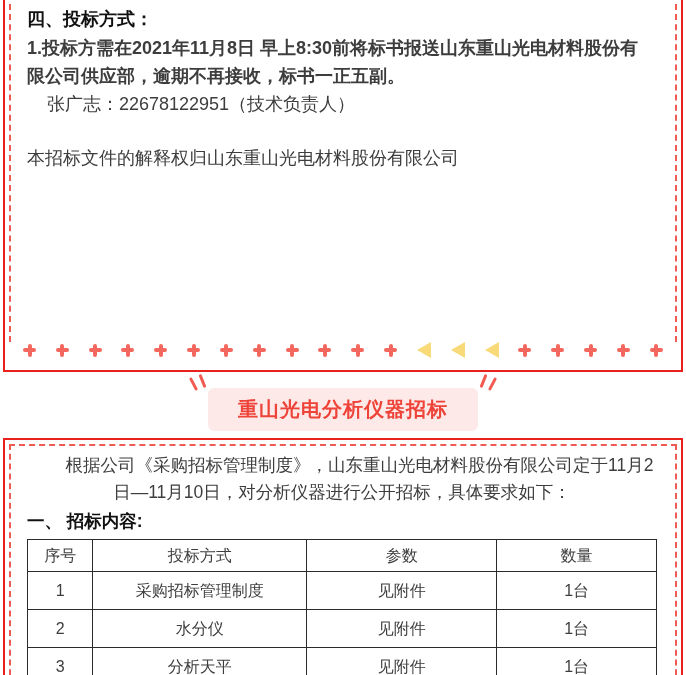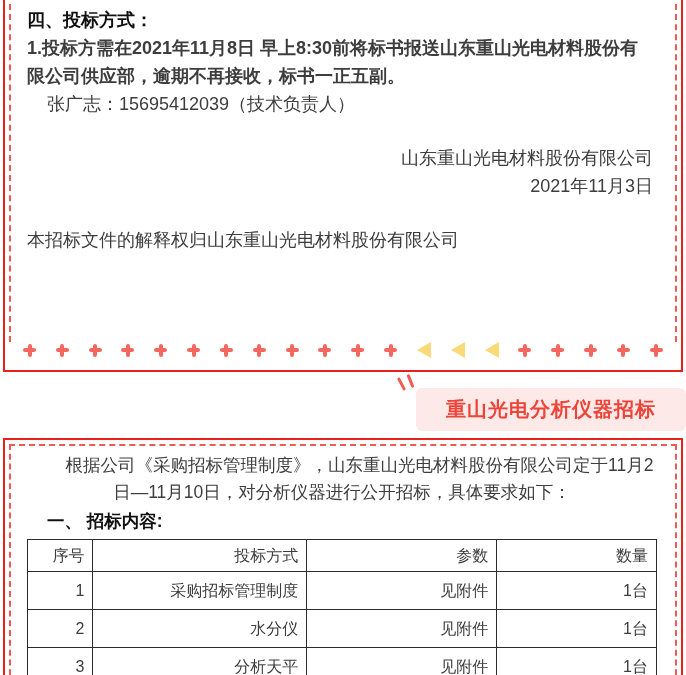--- a/index.html
+++ b/index.html
@@ -13,70 +13,66 @@
   .card{position:absolute;left:3px;right:3px;background:#fff;}
   .card1{top:-6px;height:376px;border:2px solid #e8211d;border-top:none;}
   .card2{top:438px;height:245px;border:2px solid #e8211d;border-bottom:none;}
   .dashed-inner{position:absolute;pointer-events:none;}
   .card1 .dashed-inner{left:4px;right:4px;top:0;bottom:28px;
     border-left:2px dashed #ef5a55;border-right:2px dashed #ef5a55;}
   .card2 .dashed-inner{left:4px;right:4px;top:4px;bottom:0;
     border-left:2px dashed #ef5a55;border-right:2px dashed #ef5a55;border-top:2px dashed #ef5a55;}
   
   .c1-content{position:relative;padding:12px 28px 0 22px;font-size:18px;line-height:28px;}
-  .sec-heading{font-weight:700;color:#111;font-size:18px;}
+  .sec-heading{font-weight:700;color:#111;font-size:18px;font-family:Liberation Mono, monospace;}
   .para{margin:0;font-weight:bold;}
   .contact-line{padding-left:20px;}
   .right-block{text-align:right;margin-top:26px;}
   .note-line{margin-top:26px;}
   
   .deco-row{position:absolute;left:18px;right:18px;bottom:12px;
     display:flex;justify-content:space-between;align-items:center;height:16px;}
   .plus{position:relative;width:13px;height:13px;display:inline-block;}
   .plus::before,.plus::after{content:"";position:absolute;background:#f4675e;border-radius:2px;}
   .plus::before{left:4.5px;top:0;width:4px;height:13px;}
   .plus::after{left:0;top:4.5px;width:13px;height:4px;}
   .tri{width:0;height:0;display:inline-block;
     border-top:8px solid transparent;border-bottom:8px solid transparent;
     border-right:14px solid #f8da78;}
   
-  .title-wrap{position:absolute;top:388px;left:0;right:0;text-align:right;}
+  .title-wrap{position:absolute;top:388px;left:0;right:0;text-align:center;}
   .badge{position:relative;display:inline-block;background:#fdeae8;border-radius:6px;
     padding:8px 30px;font-size:20px;font-weight:700;color:#ee4338;letter-spacing:1px;}
   .tick{position:absolute;width:3px;height:14px;background:#f15b51;border-radius:2px;}
   .ticks-left .t1{left:-16px;top:-11px;transform:rotate(-28deg);}
   .ticks-left .t2{left:-7px;top:-14px;transform:rotate(-22deg);}
   .ticks-right .t1{right:-16px;top:-11px;transform:rotate(28deg);}
   .ticks-right .t2{right:-7px;top:-14px;transform:rotate(22deg);}
   
   .c2-content{position:relative;padding:12px 24px 0 22px;font-size:17.5px;line-height:27px;}
   .indent{ text-indent:2em;margin:0;text-align:center;}
-  .c2-heading{font-weight:700;color:#111;margin-top:2px;margin-left:20px;}
+  .c2-heading{font-weight:700;color:#111;margin-top:2px;}
   
   table{border-collapse:collapse;width:100%;margin-top:4px;table-layout:fixed;
     font-size:16px;color:#3d3d3d;}
-  th,td{border:1px solid #2b2b2b;text-align:right;font-weight:400;
+  th,td{border:1px solid #2b2b2b;text-align:center;font-weight:400;
     padding:2px 8px;vertical-align:top;}
   thead th{height:21px;vertical-align:middle;}
   tbody td{height:30px;padding-top:5px;}
   col.c1{width:10.4%;} col.c2{width:34%;} col.c3{width:30.2%;} col.c4{width:25.4%;}
 </style>
 </head>
 <body>
 
 <div class="card card1">
   <div class="dashed-inner"></div>
   <div class="c1-content">
     <div class="sec-heading">四、投标方式：</div>
     <p class="para">1.投标方需在2021年11月8日 早上8:30前将标书报送山东重山光电材料股份有限公司供应部，逾期不再接收，标书一正五副。</p>
-    <div class="contact-line">张广志：15695412039（技术负责人）</div>
-    <div class="right-block">
-      <div>山东重山光电材料股份有限公司</div>
-      <div>2021年11月3日</div>
-    </div>
+    <div class="contact-line">张广志：22678122951（技术负责人）</div>
     <div class="note-line">本招标文件的解释权归山东重山光电材料股份有限公司</div>
   </div>
   <div class="deco-row" id="deco-row">
       <span class="plus"></span>
       <span class="plus"></span>
       <span class="plus"></span>
       <span class="plus"></span>
       <span class="plus"></span>
       <span class="plus"></span>
       <span class="plus"></span>

